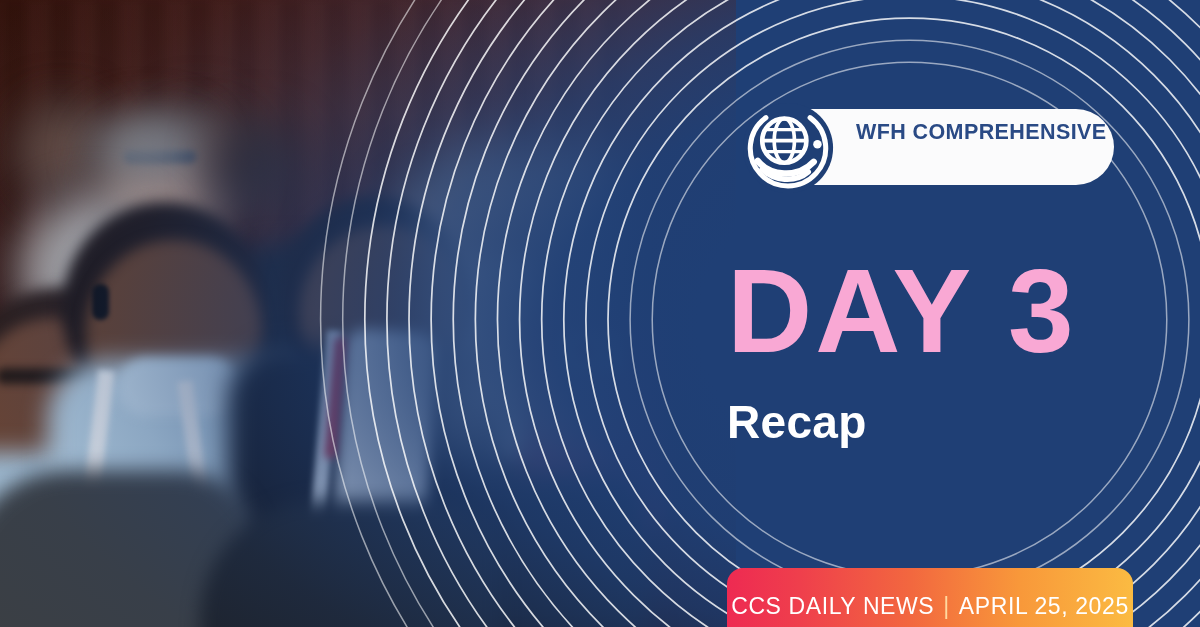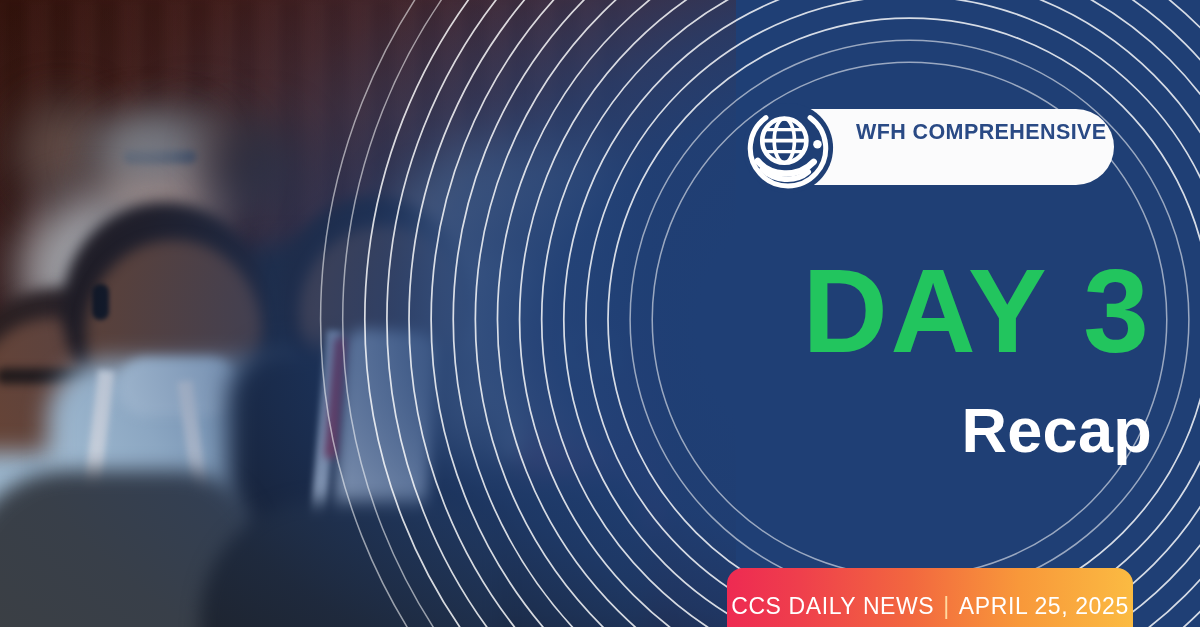--- a/index.html
+++ b/index.html
@@ -117,35 +117,35 @@
     text-transform: uppercase;
   }
   .logo-text .l2 { display: block; }
 
   
   .day-title {
     position: absolute;
     left: 727px;
     top: 252px;
     width: 425px;
-    text-align: right;
-    color: #22c55e;
+    text-align: left;
+    color: #f9a8d4;
     font-size: 118px;
     font-weight: bold;
     letter-spacing: 3px;
     line-height: 1;
   }
   .subtitle {
     position: absolute;
     left: 727px;
     top: 399px;
     width: 425px;
-    text-align: right;
+    text-align: left;
     color: #ffffff;
-    font-size: 63px;
+    font-size: 46px;
     font-weight: bold;
     letter-spacing: .3px;
     line-height: 1;
   }
 
   
   .ribbon {
     position: absolute;
     left: 727px;
     top: 568px;

